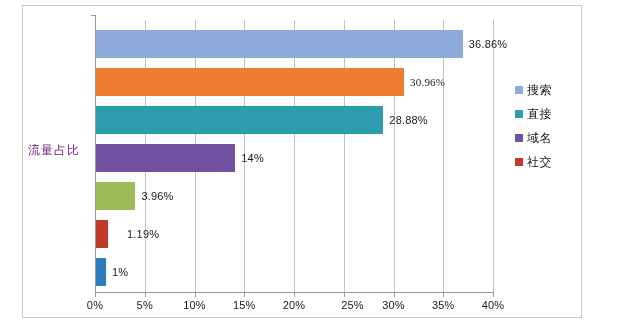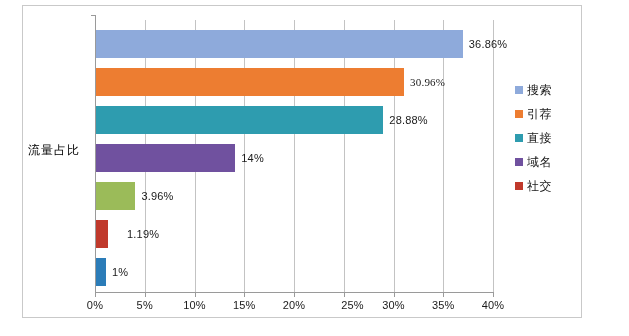--- a/index.html
+++ b/index.html
@@ -103,21 +103,21 @@
     white-space: nowrap;
     letter-spacing: 0.2px;
   }
 
   
   #category-label {
     position: absolute;
     left: 28px;
     top: 142px;
     font-size: 12px;
-    color: #000000;
+    color: #701a75;
     white-space: nowrap;
     letter-spacing: 1px;
   }
 
   
   #legend {
     position: absolute;
     left: 515px;
     top: 78px;
     width: 62px;
@@ -205,24 +205,20 @@
     </div>
 
   <div id="category-label">流量占比</div>
 
   <div id="legend">
       <div class="legend-item">
         <span class="legend-swatch" style="background: rgb(142, 170, 219);"></span>
         <span class="legend-text">搜索</span>
       </div>
       <div class="legend-item">
-        <span class="legend-swatch" style="background: rgb(237, 125, 49);"></span>
-        <span class="legend-text">引荐</span>
-      </div>
-      <div class="legend-item">
         <span class="legend-swatch" style="background: rgb(46, 156, 175);"></span>
         <span class="legend-text">直接</span>
       </div>
       <div class="legend-item">
         <span class="legend-swatch" style="background: rgb(112, 81, 159);"></span>
         <span class="legend-text">域名</span>
       </div>
       <div class="legend-item">
         <span class="legend-swatch" style="background: rgb(192, 57, 43);"></span>
         <span class="legend-text">社交</span>

